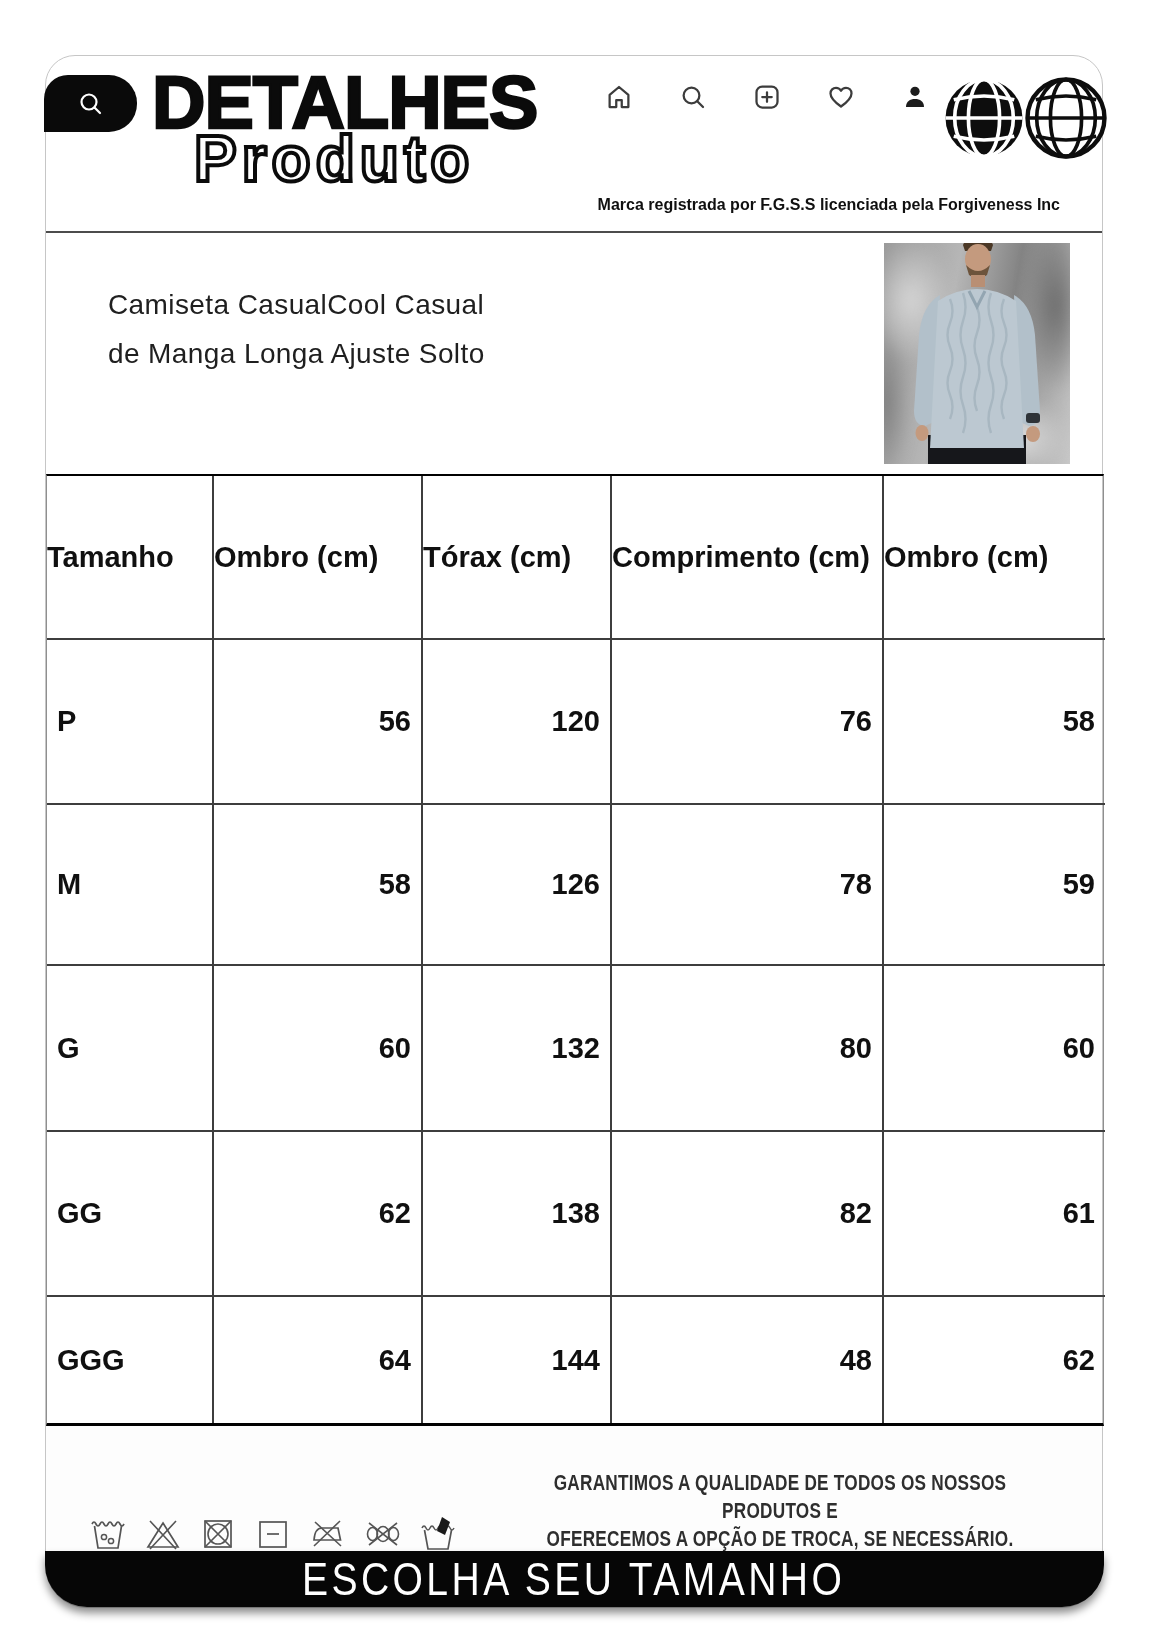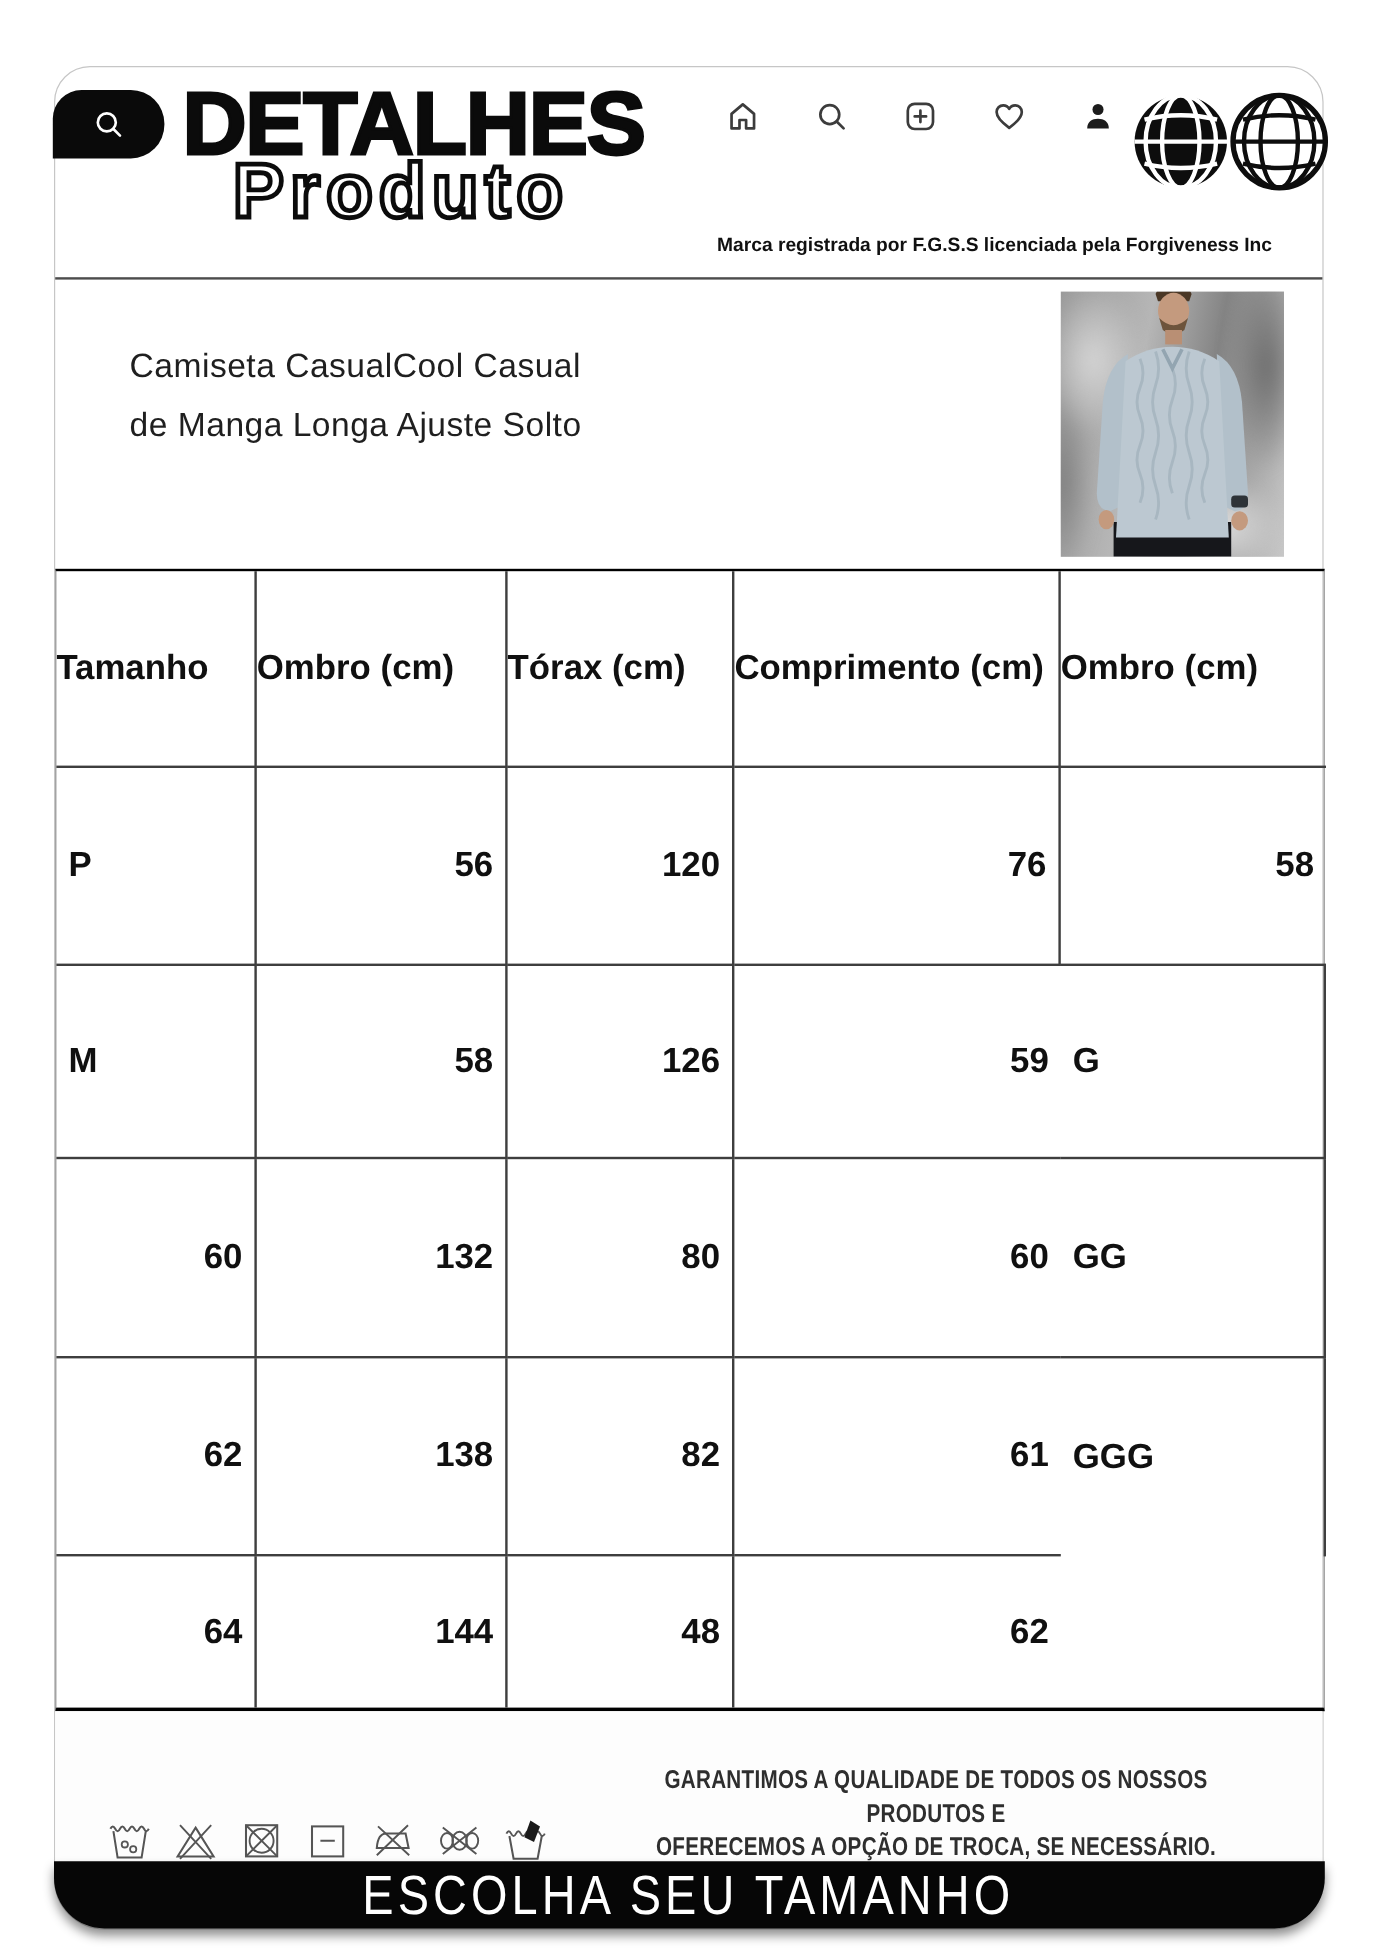--- a/index.html
+++ b/index.html
@@ -183,20 +183,21 @@
 
       <div class="cell sz">P</div>
       <div class="cell num">56</div>
       <div class="cell num">120</div>
       <div class="cell num">76</div>
       <div class="cell num lastcol">58</div>
 
       <div class="cell sz">M</div>
       <div class="cell num">58</div>
       <div class="cell num">126</div>
+      <div class="cell num">78</div>
       <div class="cell num lastcol">59</div>
 
       <div class="cell sz">G</div>
       <div class="cell num">60</div>
       <div class="cell num">132</div>
       <div class="cell num">80</div>
       <div class="cell num lastcol">60</div>
 
       <div class="cell sz">GG</div>
       <div class="cell num">62</div>

